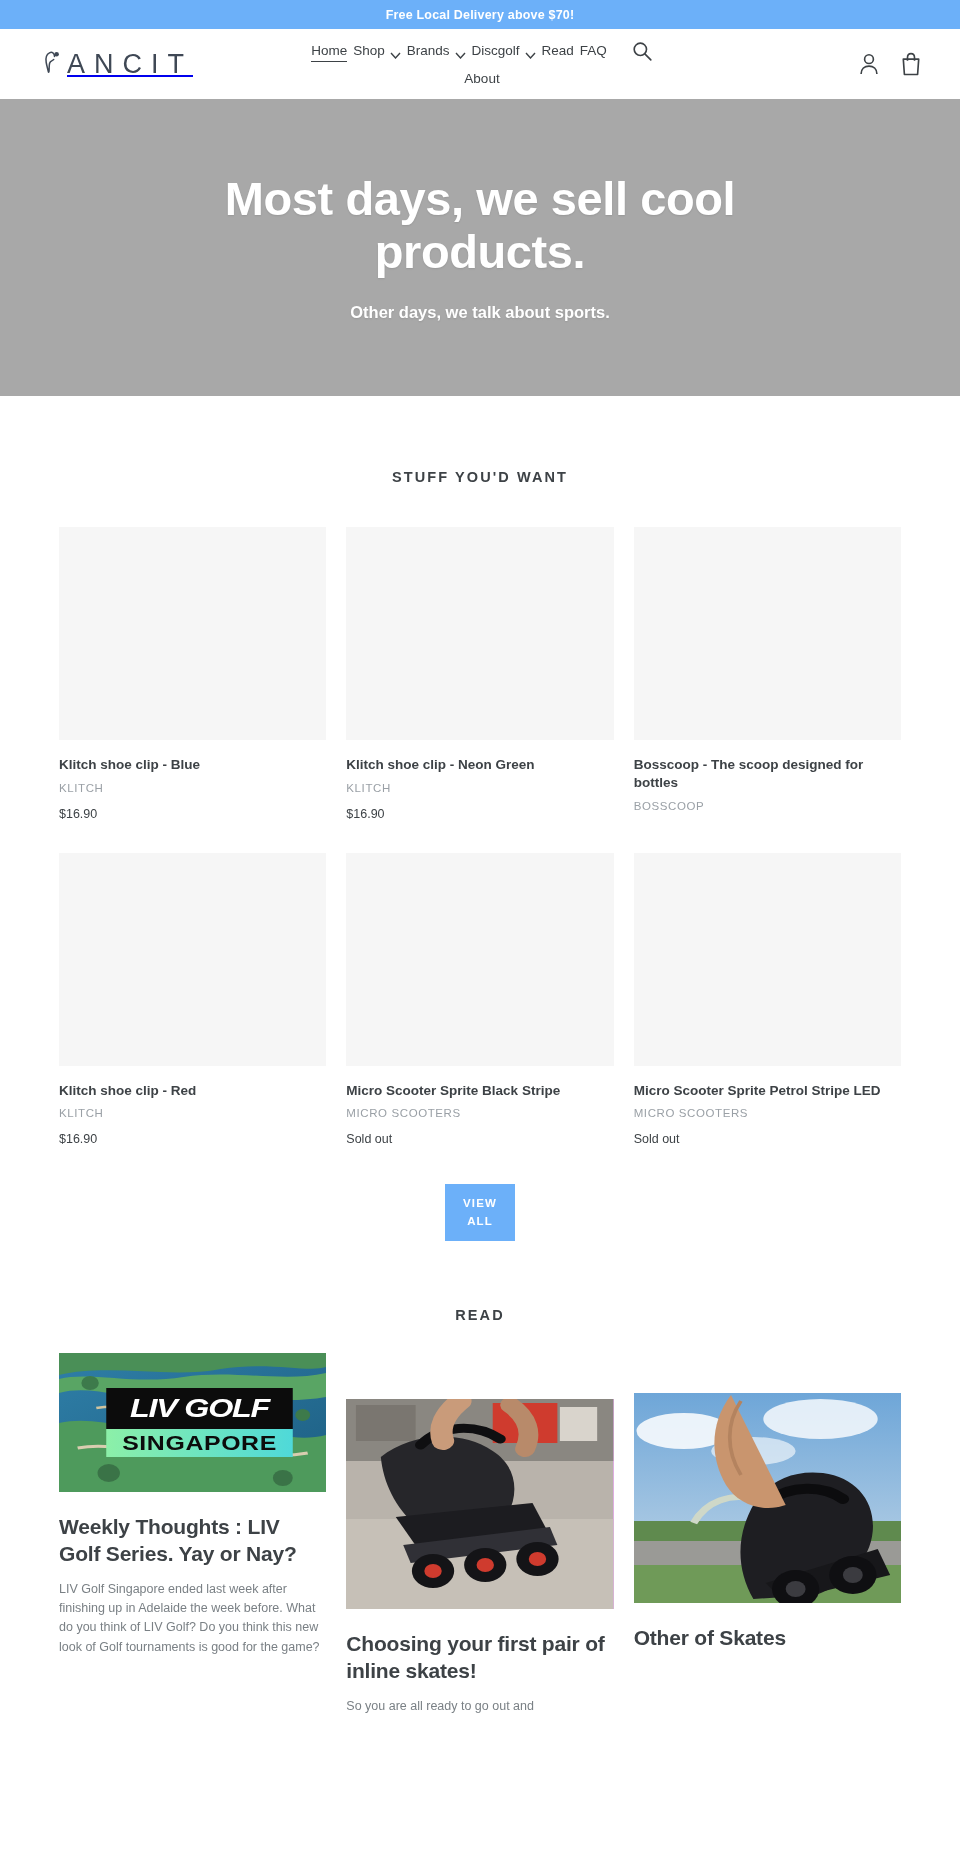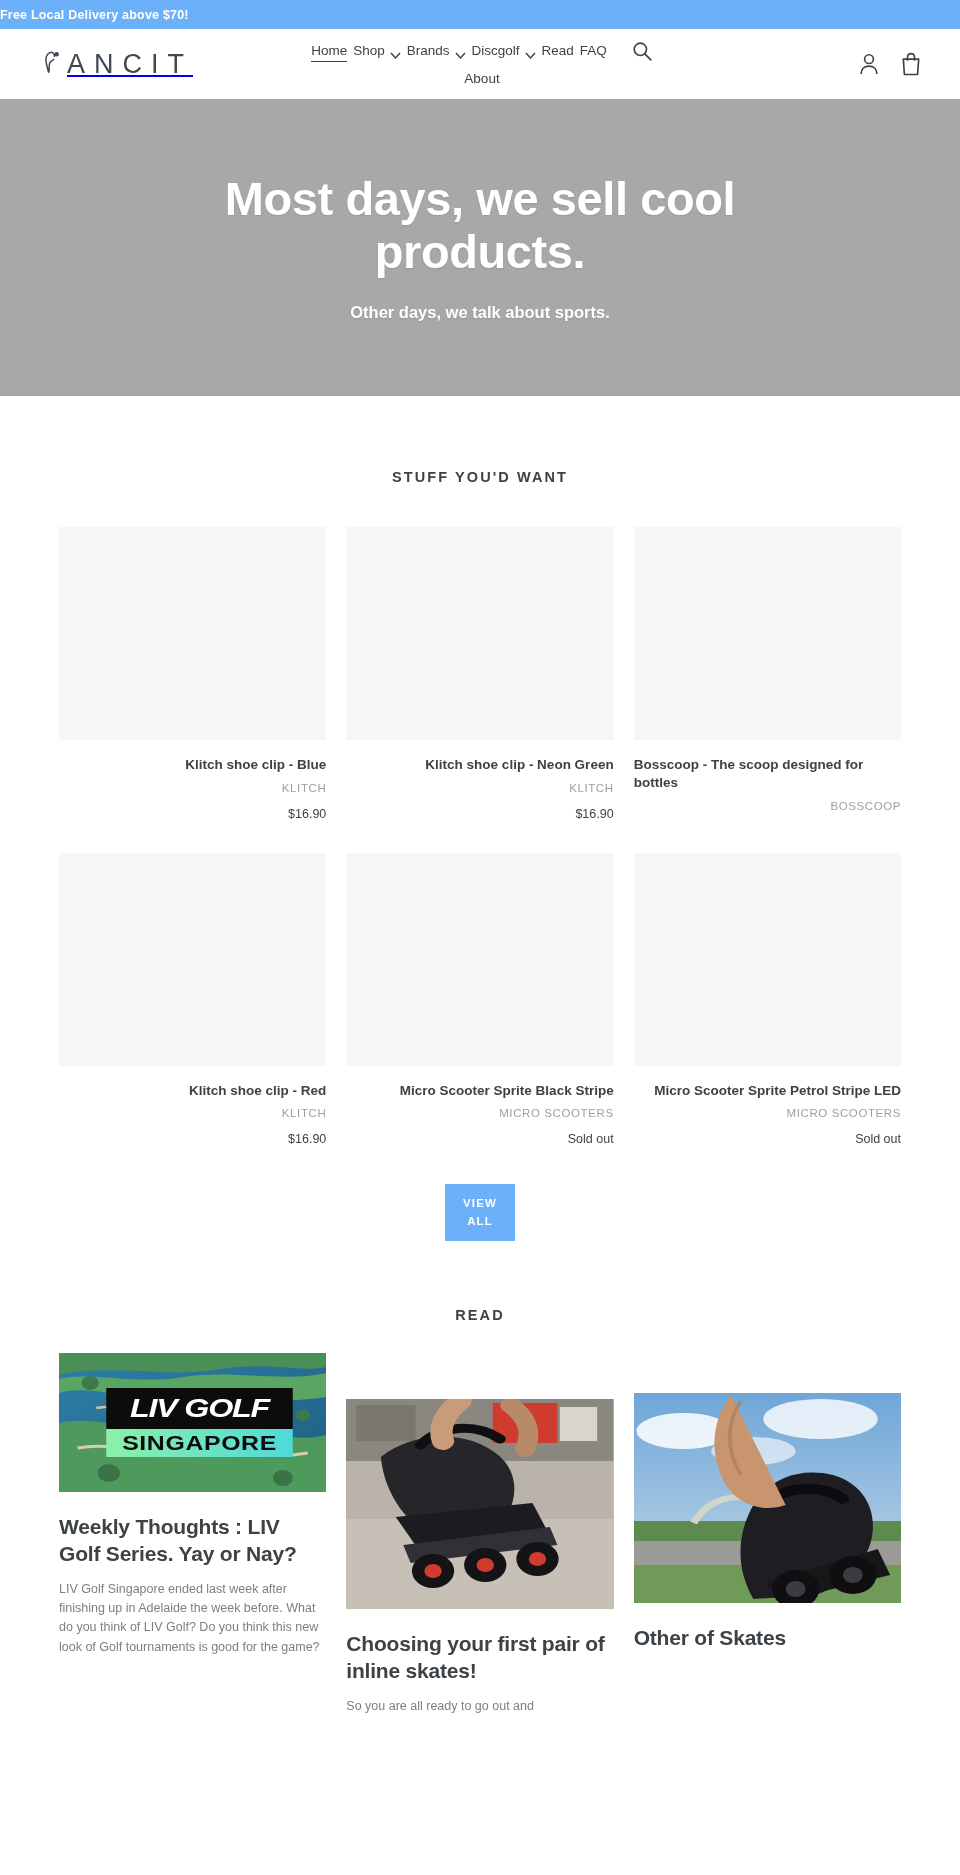--- a/index.html
+++ b/index.html
@@ -12,20 +12,21 @@
   }
   body { width: 960px; height: 1875px; overflow: hidden; position: relative; }
 
   
   .announce {
     background: #6cb0f9;
     color: #ffffff;
     height: 29px;
     display: flex;
     align-items: center;
+    justify-content: center;
     font-size: 12.5px;
     font-weight: bold;
     letter-spacing: .2px;
   }
 
   
   .header {
     height: 70px;
     background: #fff;
     display: flex;
@@ -128,21 +129,21 @@
   }
   .stuff-section { padding-top: 73px; }
   .grid {
     display: grid;
     grid-template-columns: repeat(3, 1fr);
     column-gap: 20px;
     row-gap: 28px;
     padding: 0 59px;
     margin-top: 42px;
   }
-  .card { display: flex; flex-direction: column; align-items: flex-end; }
+  .card { display: flex; flex-direction: column; }
   .card-img {
     width: 100%;
     height: 213px;
     background: #f6f6f6;
   }
   .card-title {
     font-size: 13.5px;
     font-weight: bold;
     color: #3d4246;
     line-height: 1.32;

